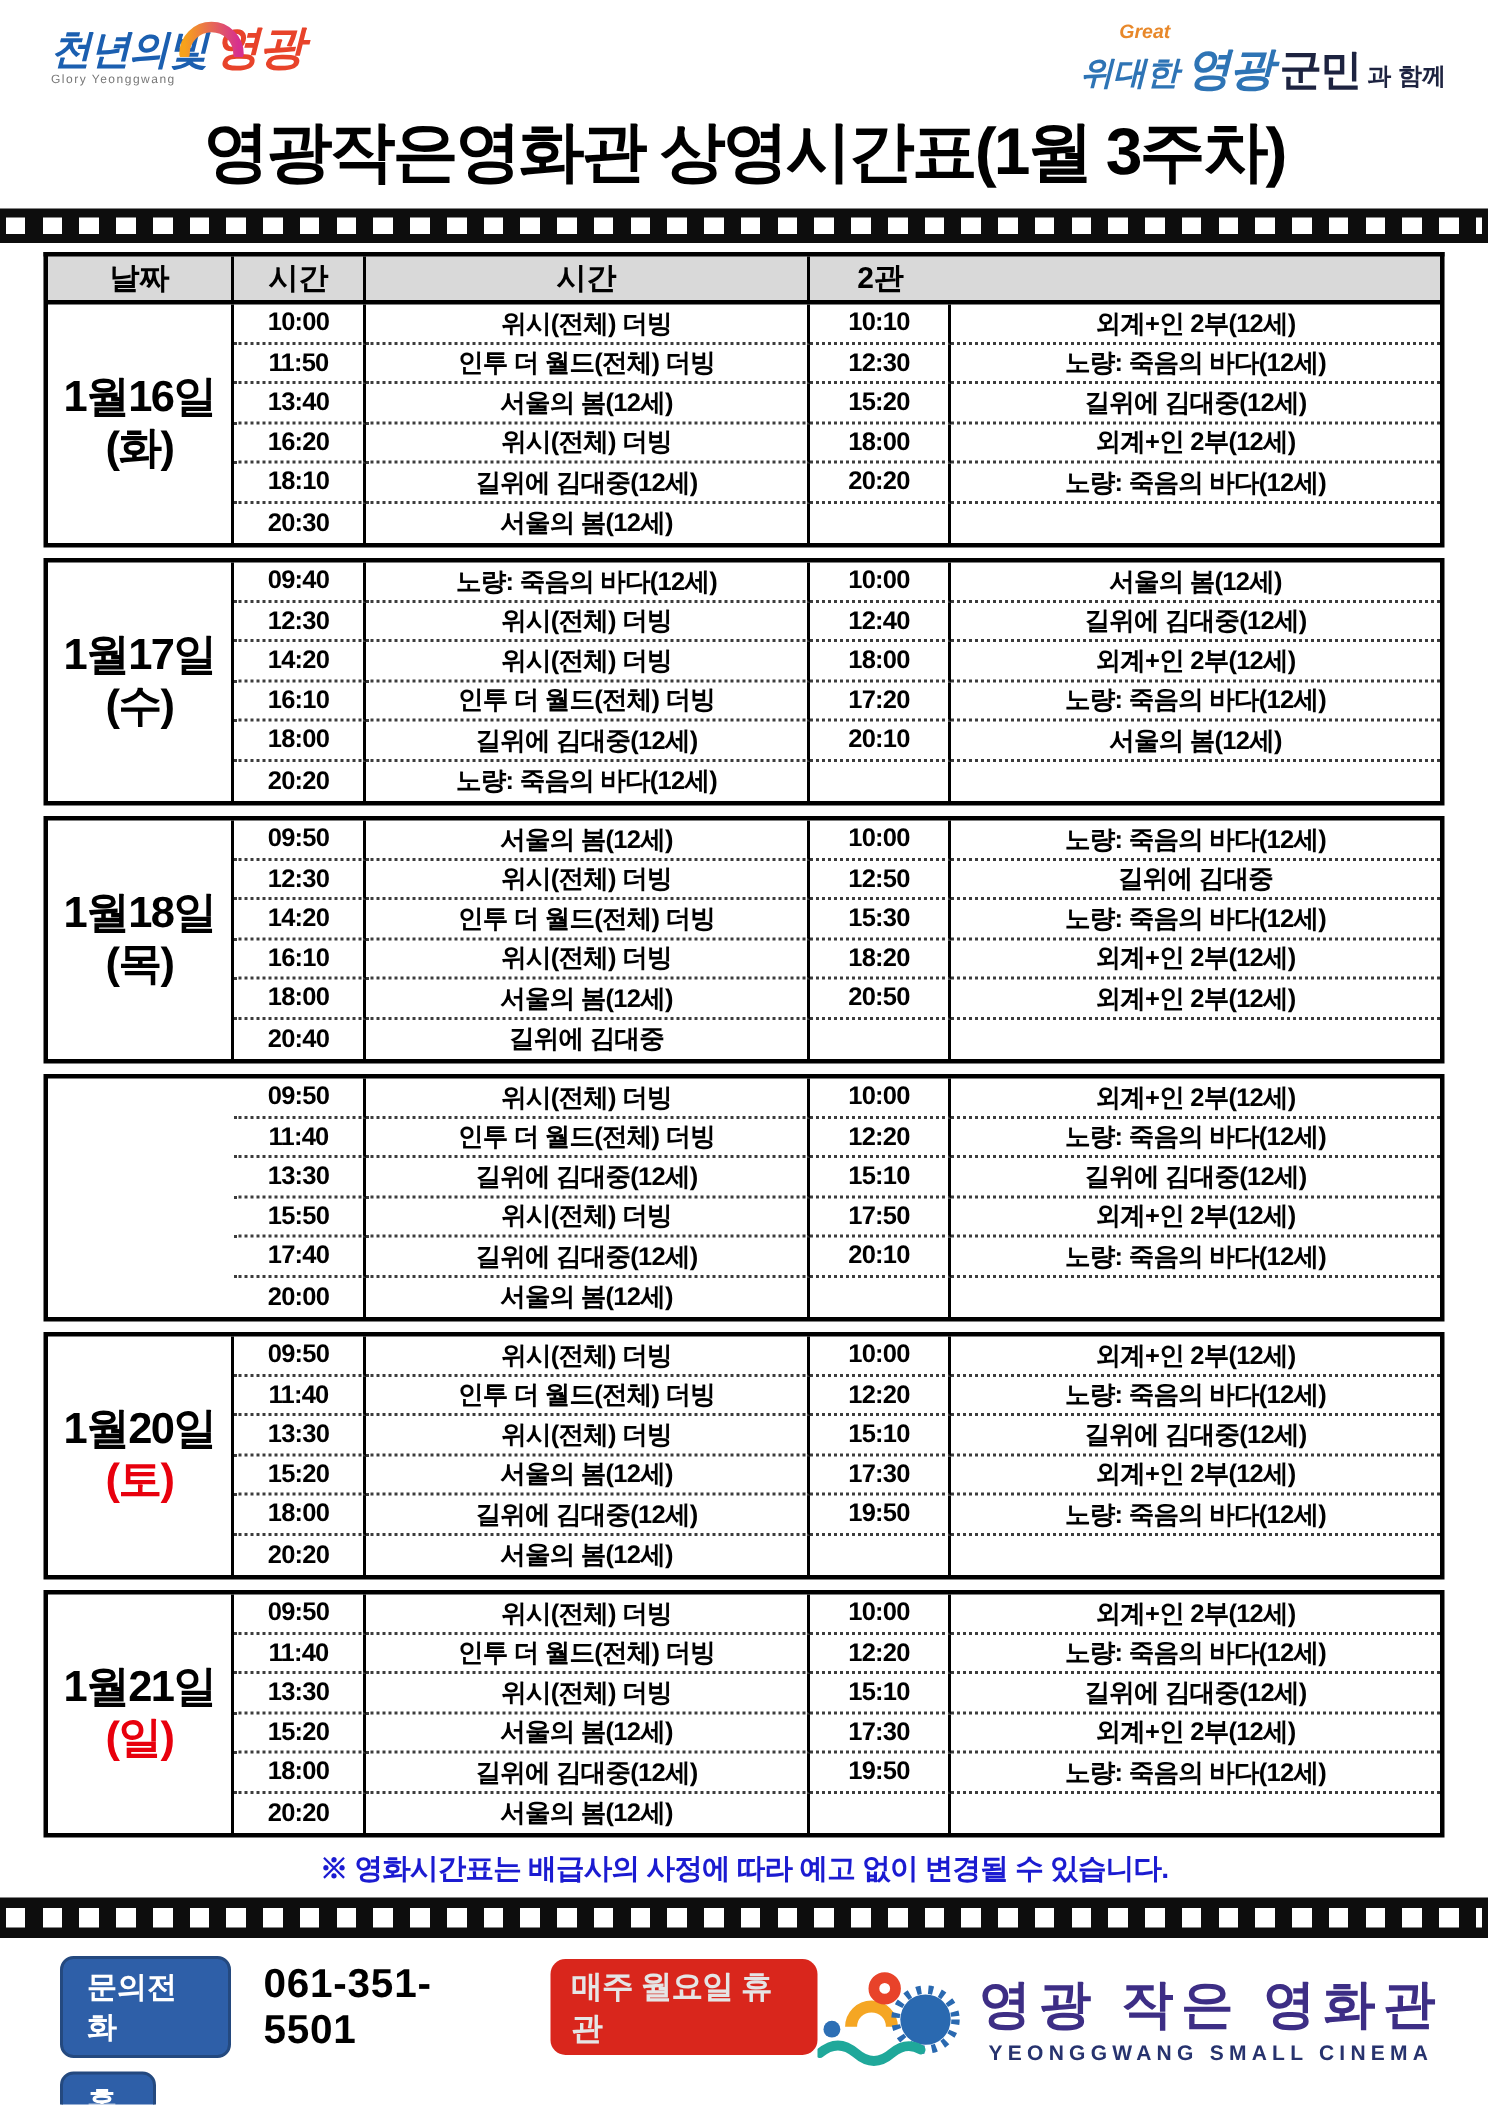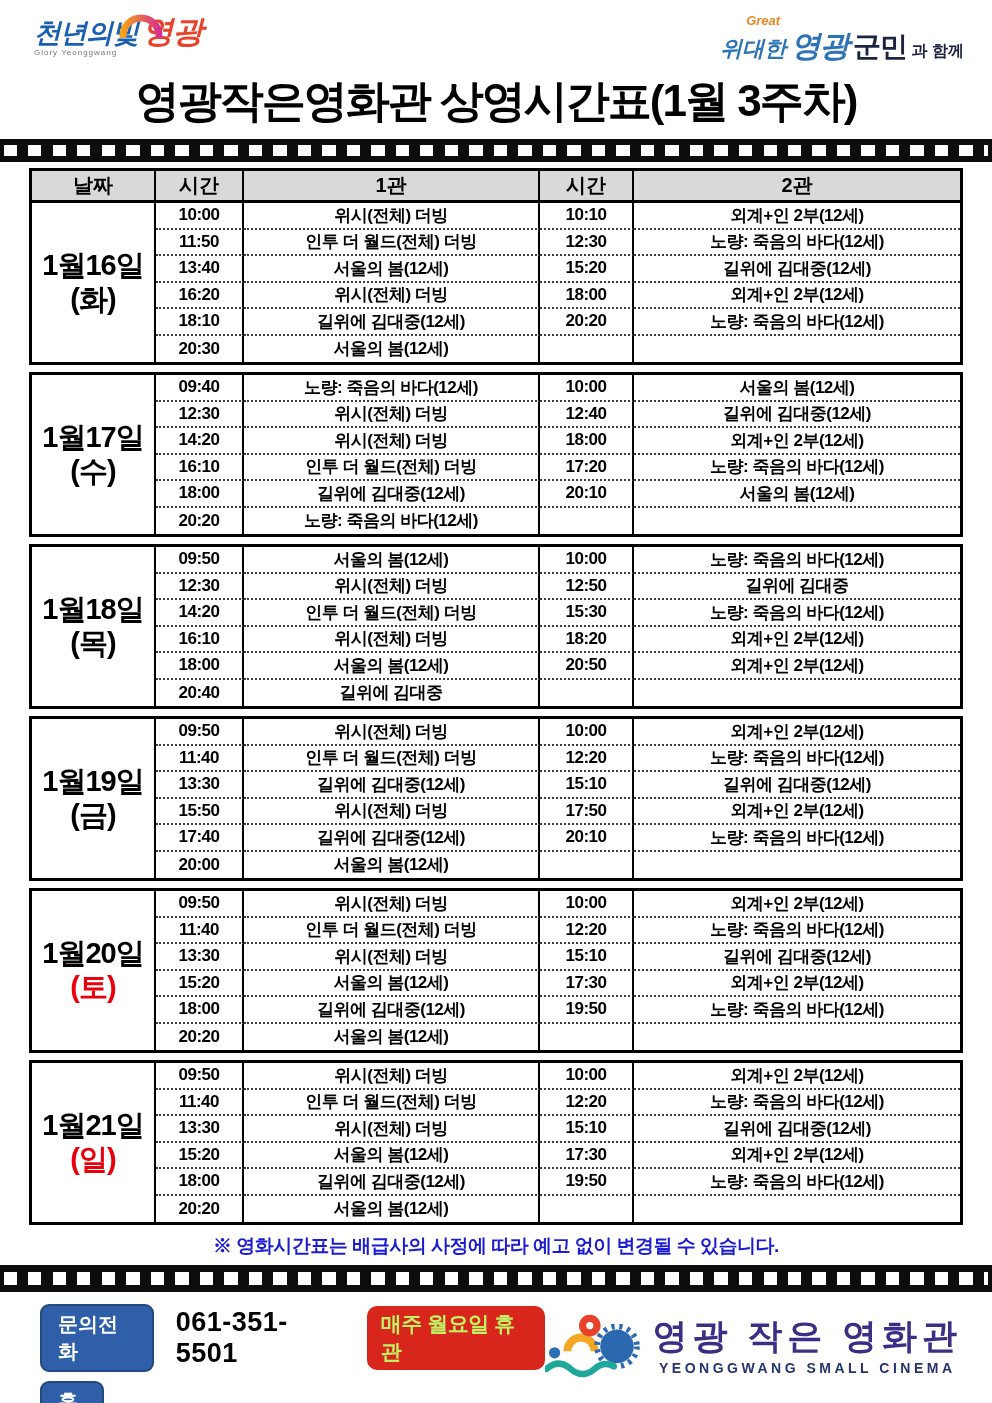--- a/index.html
+++ b/index.html
@@ -44,21 +44,21 @@
     display:flex; flex-direction:column; align-items:center; justify-content:center;
     font-size:29px; font-weight:800; letter-spacing:-1px; line-height:1.15; }
   .c-date .red { color:#e8000d; }
   
   .notice { text-align:center; font-size:19px; font-weight:bold; color:#1b1bd1; margin-top:8px; letter-spacing:-0.5px; }
   .footer { display:flex; justify-content:space-between; align-items:flex-start; padding:12px 30px 0 40px; }
   .contact-col { display:flex; flex-direction:column; gap:9px; }
   .contact-row { display:flex; align-items:center; gap:22px; }
   .badge-blue { background:#2e5fa8; color:#fff; font-size:20px; font-weight:bold;
     border-radius:9px; padding:5px 16px; border:2px solid #24497f; }
-  .badge-red { background:#d9261c; color:#bef264; font-size:21px; font-weight:bold;
+  .badge-red { background:#d9261c; color:#e5e5e5; font-size:21px; font-weight:bold;
     border-radius:10px; padding:4px 14px; letter-spacing:-0.5px; }
   .contact-text { font-size:27px; font-weight:bold; letter-spacing:0.5px; }
   .cinema-logo { display:flex; align-items:center; gap:12px; margin-top:4px; }
   .cl-text { display:flex; flex-direction:column; align-items:center; }
   .cl-kr { font-size:35px; font-weight:bold; color:#3d2e85; letter-spacing:5px; white-space:nowrap; }
   .cl-en { font-size:14px; font-weight:bold; color:#27336e; letter-spacing:3.5px; margin-top:0; white-space:nowrap; }
 </style>
 </head>
 <body>
 
@@ -89,21 +89,20 @@
 <div class="main-title">영광작은영화관 상영시간표(1월 3주차)</div>
 
 <div class="filmstrip">
     <div class="filmstrip-inner"></div>
   </div>
 
 <div class="sched">
   <div class="grid-row sched-header">
     <div class="hcell">날짜</div>
     <div class="hcell">시간</div>
-    <div class="hcell">1관</div>
     <div class="hcell">시간</div>
     <div class="hcell">2관</div>
   </div>
   <div id="schedule-blocks">
       <div class="grid-row day-block">
         <div class="c-date">
           <div>1월16일</div>
           <div class="">(화)</div>
         </div>
         <div class="cell b-r b-dot" style="grid-area: 1 / 2;">10:00</div>
@@ -185,24 +184,20 @@
         <div class="cell b-r b-dot" style="grid-area: 5 / 2;">18:00</div>
         <div class="cell b-r b-dot" style="grid-area: 5 / 3;">서울의 봄(12세)</div>
         <div class="cell b-r b-dot" style="grid-area: 5 / 4;">20:50</div>
         <div class="cell b-dot" style="grid-area: 5 / 5;">외계+인 2부(12세)</div>
         <div class="cell b-r" style="grid-area: 6 / 2;">20:40</div>
         <div class="cell b-r" style="grid-area: 6 / 3;">길위에 김대중</div>
         <div class="cell b-r" style="grid-area: 6 / 4;"></div>
         <div class="cell" style="grid-area: 6 / 5;"></div>
       </div>
       <div class="grid-row day-block">
-        <div class="c-date">
-          <div>1월19일</div>
-          <div class="">(금)</div>
-        </div>
         <div class="cell b-r b-dot" style="grid-area: 1 / 2;">09:50</div>
         <div class="cell b-r b-dot" style="grid-area: 1 / 3;">위시(전체) 더빙</div>
         <div class="cell b-r b-dot" style="grid-area: 1 / 4;">10:00</div>
         <div class="cell b-dot" style="grid-area: 1 / 5;">외계+인 2부(12세)</div>
         <div class="cell b-r b-dot" style="grid-area: 2 / 2;">11:40</div>
         <div class="cell b-r b-dot" style="grid-area: 2 / 3;">인투 더 월드(전체) 더빙</div>
         <div class="cell b-r b-dot" style="grid-area: 2 / 4;">12:20</div>
         <div class="cell b-dot" style="grid-area: 2 / 5;">노량: 죽음의 바다(12세)</div>
         <div class="cell b-r b-dot" style="grid-area: 3 / 2;">13:30</div>
         <div class="cell b-r b-dot" style="grid-area: 3 / 3;">길위에 김대중(12세)</div>

